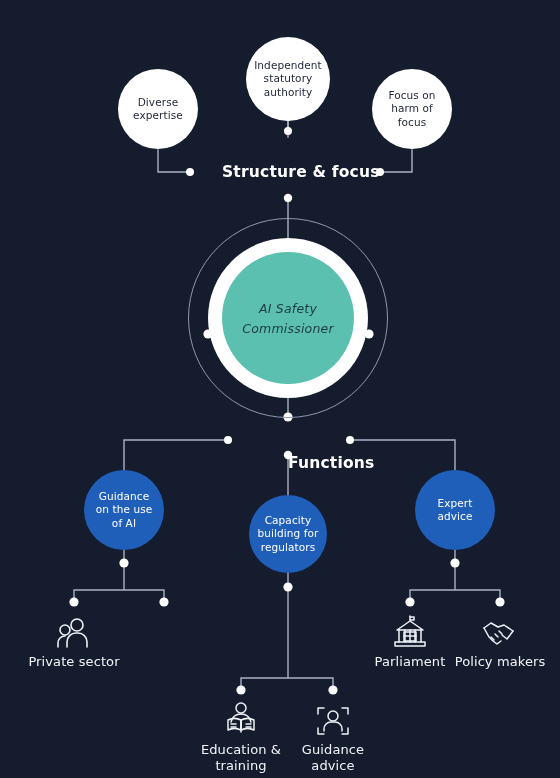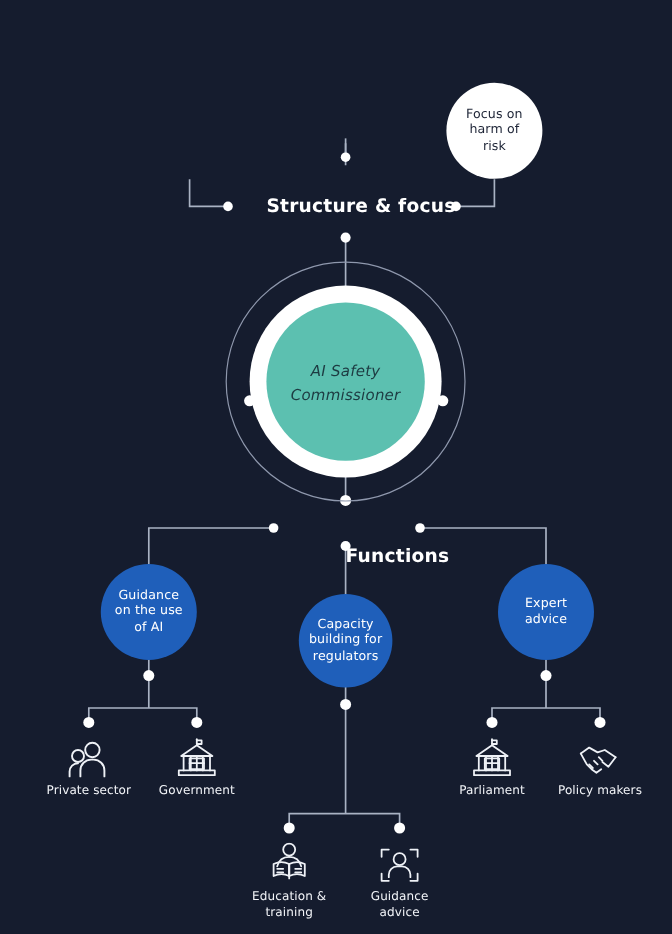--- a/index.html
+++ b/index.html
@@ -65,21 +65,21 @@
     width:110px;
     margin-left:-55px;
     text-align:center;
     color:#eef1f6;
   }
   .leaf .leaf-icon{
     display:block;height:38px;margin:0 auto 4px auto;
     display:flex;align-items:flex-end;justify-content:center;
   }
   .leaf .leaf-caption{
-    display:block;font-size:10px;line-height:1.25;color:#f2f4f8;letter-spacing:.1px;
+    display:block;font-size:13px;line-height:1.25;color:#f2f4f8;letter-spacing:.1px;
   }
 </style>
 </head>
 <body>
 
 <div id="diagram-root">
 
   <svg class="layer" viewBox="0 0 560 778" xmlns="http://www.w3.org/2000/svg">
     <g stroke="#a9b2c3" stroke-width="1.4" fill="none" stroke-linecap="square">
 
@@ -127,27 +127,40 @@
       <circle cx="410" cy="602" r="4.6"></circle>
       <circle cx="500" cy="602" r="4.6"></circle>
       <circle cx="288" cy="587" r="4.6"></circle>
       <circle cx="241" cy="690" r="4.6"></circle>
       <circle cx="333" cy="690" r="4.6"></circle>
       <circle cx="208" cy="334" r="4.6"></circle>
       <circle cx="369" cy="334" r="4.6"></circle>
     </g>
   </svg>
 
-
+  <div class="node node-white" style="left:118px;top:69px;width:80px;height:80px;">
+    <span>
+      <span class="node-label">Diverse</span>
+      <span class="node-label">expertise</span>
+    </span>
+  </div>
+
+  <div class="node node-white" style="left:246px;top:37px;width:84px;height:84px;">
+    <span>
+      <span class="node-label">Independent</span>
+      <span class="node-label">statutory</span>
+      <span class="node-label">authority</span>
+    </span>
+  </div>
 
   <div class="node node-white" style="left:372px;top:69px;width:80px;height:80px;">
     <span>
       <span class="node-label">Focus on</span>
       <span class="node-label">harm of</span>
-      <span class="node-label">risk</span>
+      <span class="node-label">focus</span>
     </span>
   </div>
 
   <div class="section-title" style="left:222px;top:163px;">Structure &amp; focus</div>
 
   <div class="section-title" style="left:252px;top:454px;margin-left:36px;">Functions</div>
 
   <div id="center-group">
     <div id="center-outer-ring"></div>
     <div id="center-white-ring"></div>
@@ -187,47 +200,33 @@
       <svg width="36" height="34" viewBox="0 0 36 34" fill="none" stroke="#eef1f6" stroke-width="1.6" stroke-linecap="round" stroke-linejoin="round">
         <circle cx="21" cy="9" r="6"></circle>
         <path d="M11 31 v-5 a9 9 0 0 1 9-9 h2 a9 9 0 0 1 9 9 v5"></path>
         <circle cx="9" cy="14" r="5"></circle>
         <path d="M2 31 v-4 a7 7 0 0 1 7-7"></path>
       </svg>
     </span>
     <span class="leaf-caption">Private sector</span>
   </div>
 
-  <div class="leaf" style="left:164px;top:612px;">
+
+  <div class="leaf" style="left:410px;top:612px;">
     <span class="leaf-icon">
       <svg width="36" height="36" viewBox="0 0 36 36" fill="none" stroke="#eef1f6" stroke-width="1.5" stroke-linecap="round" stroke-linejoin="round">
         <path d="M18 2 v4"></path>
         <path d="M18 3 h4 v3 h-4"></path>
         <path d="M18 7 L5 16 h26 Z"></path>
         <path d="M7 16 v12 M13 16 v12 M18 16 v12 M23 16 v12 M29 16 v12"></path>
         <rect x="12" y="18" width="12" height="9"></rect>
         <path d="M12 22 h12"></path>
         <path d="M3 28 h30 v4 H3 Z"></path>
       </svg>
     </span>
-    <span class="leaf-caption">Government</span>
-  </div>
-
-  <div class="leaf" style="left:410px;top:612px;">
-    <span class="leaf-icon">
-      <svg width="36" height="36" viewBox="0 0 36 36" fill="none" stroke="#eef1f6" stroke-width="1.5" stroke-linecap="round" stroke-linejoin="round">
-        <path d="M18 2 v4"></path>
-        <path d="M18 3 h4 v3 h-4"></path>
-        <path d="M18 7 L5 16 h26 Z"></path>
-        <path d="M7 16 v12 M13 16 v12 M18 16 v12 M23 16 v12 M29 16 v12"></path>
-        <rect x="12" y="18" width="12" height="9"></rect>
-        <path d="M12 22 h12"></path>
-        <path d="M3 28 h30 v4 H3 Z"></path>
-      </svg>
-    </span>
     <span class="leaf-caption">Parliament</span>
   </div>
 
   <div class="leaf" style="left:500px;top:612px;">
     <span class="leaf-icon">
       <svg width="38" height="32" viewBox="0 0 38 32" fill="none" stroke="#eef1f6" stroke-width="1.5" stroke-linecap="round" stroke-linejoin="round">
         <path d="M3 10 L10 5 l7 4 6 -2 9 6"></path>
         <path d="M32 13 l-6 8 -5 -4"></path>
         <path d="M3 10 l5 9 4 4 4 3 4 -3"></path>
         <path d="M10 19 l3 3 M14 16 l3 3 M18 13 l3 3"></path>

